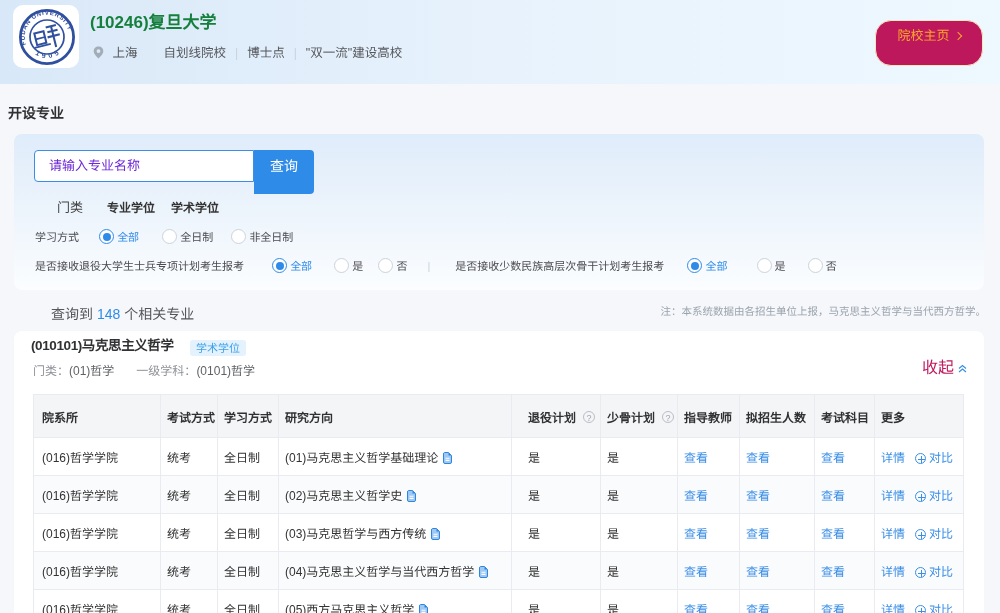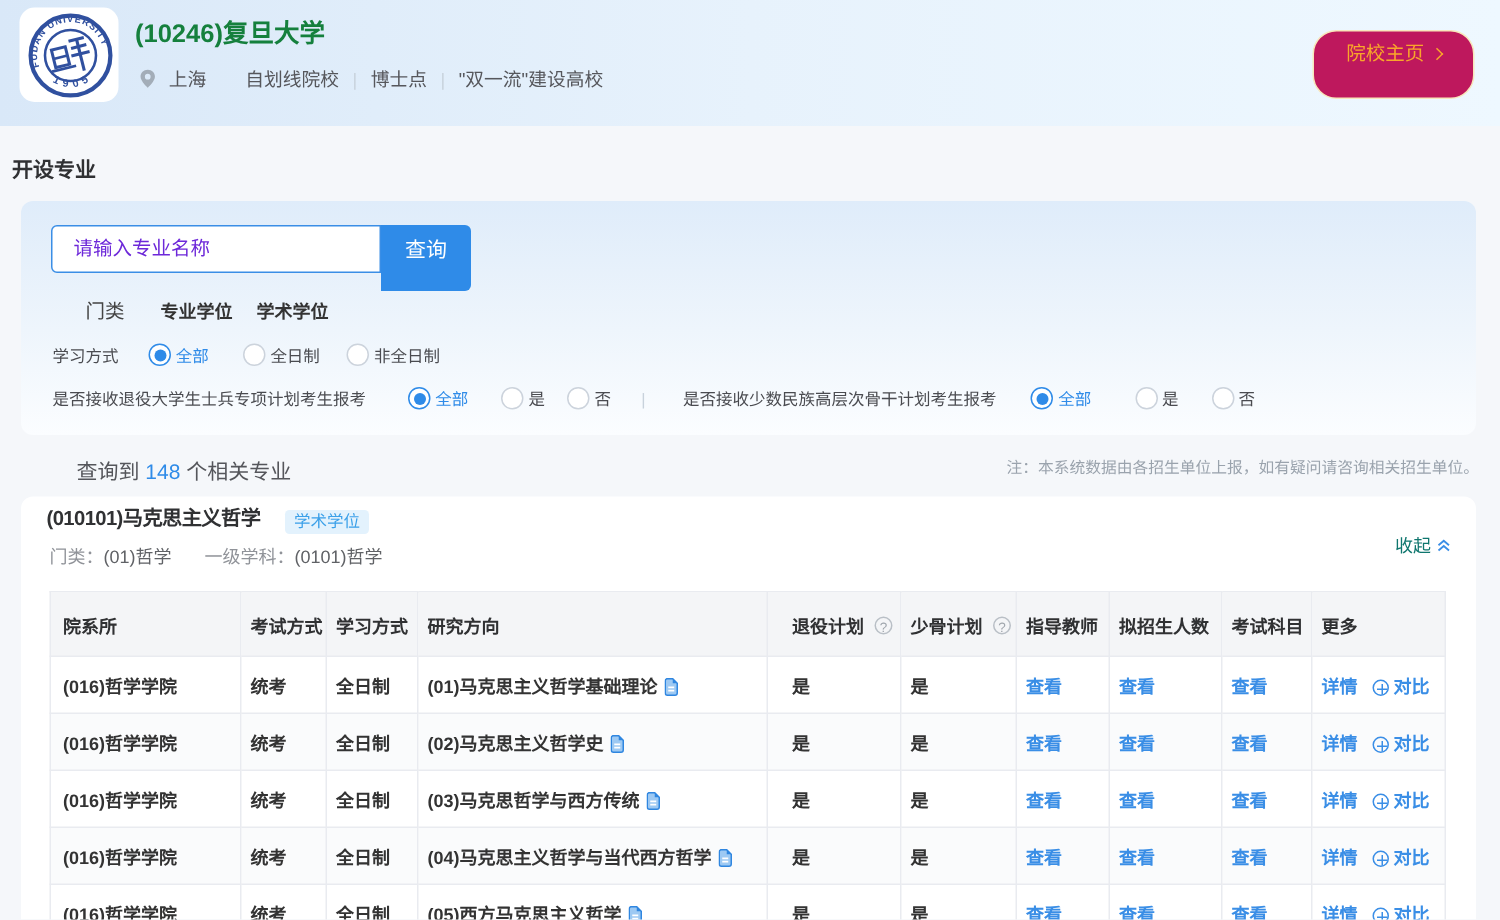--- a/index.html
+++ b/index.html
@@ -34,26 +34,26 @@
 .radio.on { border:1px solid #2f8be8; position:relative; }
 .radio.on::after { content:""; position:absolute; left:2.5px; top:2.5px; width:8px; height:8px; border-radius:50%; background:#2f8be8; }
 .blue { color:#2f8be8; }
 
 .stats { position:absolute; left:12px; top:303px; font-size:14px; color:#55565b;margin-left:39px; }
 .note { position:absolute; right:14px; top:303px; font-size:10.5px; color:#9aa3ad; }
 
 .major-card { position:absolute; left:14px; top:331px; width:970px; height:282px; background:#fff; border-radius:8px 8px 0 0; }
 .mc-title { position:absolute; left:17px; top:3px; font-size:13.5px; letter-spacing:-0.4px; font-weight:bold; color:#303133; }
 .mc-tag { position:absolute; left:176px; top:9px; padding:0 6px; height:16px; line-height:16px; background:#e3f2fd; color:#3ba0e9; font-size:11px; border-radius:3px; }
-.mc-fold { position:absolute; right:17px; top:23px; font-size:12px; color:#0f766e; }
+.mc-fold { position:absolute; right:17px; top:23px; font-size:16px; color:#be185d; }
 .mc-sub { position:absolute; left:19px; top:30px; font-size:12px; color:#606266; }
 .mc-sub .lbl { color:#909399; }
 
 table.grid { position:absolute; left:19px; top:63px; border-collapse:collapse; table-layout:fixed; font-size:12px; }
-table.grid th, table.grid td { border:1px solid #e9ebf0; padding:0 0 0 6px; text-align:left; font-weight:bold; overflow:hidden; white-space:nowrap; }
+table.grid th, table.grid td { border:1px solid #e9ebf0; padding:0 0 0 6px; text-align:left; font-weight:normal; overflow:hidden; white-space:nowrap; }
 table.grid th { height:43px; background:#f4f5f7; font-weight:bold; color:#303133; }
 table.grid td { height:38px; color:#333; }
 table.grid tr.alt td { background:#fafbfc; }
 .qm { display:inline-block; width:12px; height:12px; border:1px solid #b9bfc6; border-radius:50%; color:#a0a6ad; font-size:9px; line-height:12px; text-align:center; font-weight:normal; vertical-align:1px; margin-left:7px; }
 a.lk { color:#3a8ee6; text-decoration:none; }
 .doc { display:inline-block; vertical-align:-2px; margin-left:5px; }
 .cplus { display:inline-block; width:11px; height:11px; border:1px solid #3a8ee6; border-radius:50%; position:relative; vertical-align:-2px; margin:0 3px 0 10px; }
 .cplus::before { content:""; position:absolute; left:2px; top:4.5px; width:7px; height:1px; background:#3a8ee6; }
 .cplus::after { content:""; position:absolute; left:4.5px; top:2px; width:1px; height:7px; background:#3a8ee6; }
 .chevup { display:inline-block; margin-left:4px; }
@@ -110,21 +110,21 @@
     <span class="radio" style="margin-left:12px"></span> <span>否</span>
     <span style="color:#c8d2dc; margin:0 22px 0 17px;">|</span>
     是否接收少数民族高层次骨干计划考生报考
     <span class="radio on" style="margin-left:20px"></span> <span class="blue">全部</span>
     <span class="radio" style="margin-left:26px"></span> <span>是</span>
     <span class="radio" style="margin-left:19px"></span> <span>否</span>
   </div>
 </div>
 
 <div class="stats">查询到 <span class="blue">148</span> 个相关专业</div>
-<div class="note">注：本系统数据由各招生单位上报，如有疑问请咨询相关招生单位。</div>
+<div class="note">注：本系统数据由各招生单位上报，马克思主义哲学与当代西方哲学。</div>
 
 <div class="major-card">
   <div class="mc-title">(010101)马克思主义哲学</div>
   <div class="mc-tag">学术学位</div>
   <div class="mc-fold">收起<svg class="chevup" width="9" height="9" viewBox="0 0 9 9">
         <path d="M1 4.5 L4.5 1.5 L8 4.5 M1 8 L4.5 5 L8 8" stroke="#3a8ee6" fill="none" stroke-width="1.2"></path>
       </svg></div>
   <div class="mc-sub"><span class="lbl">门类：</span>(01)哲学<span class="lbl" style="margin-left:22px">一级学科：</span>(0101)哲学</div>
   <table class="grid">
     <colgroup>

